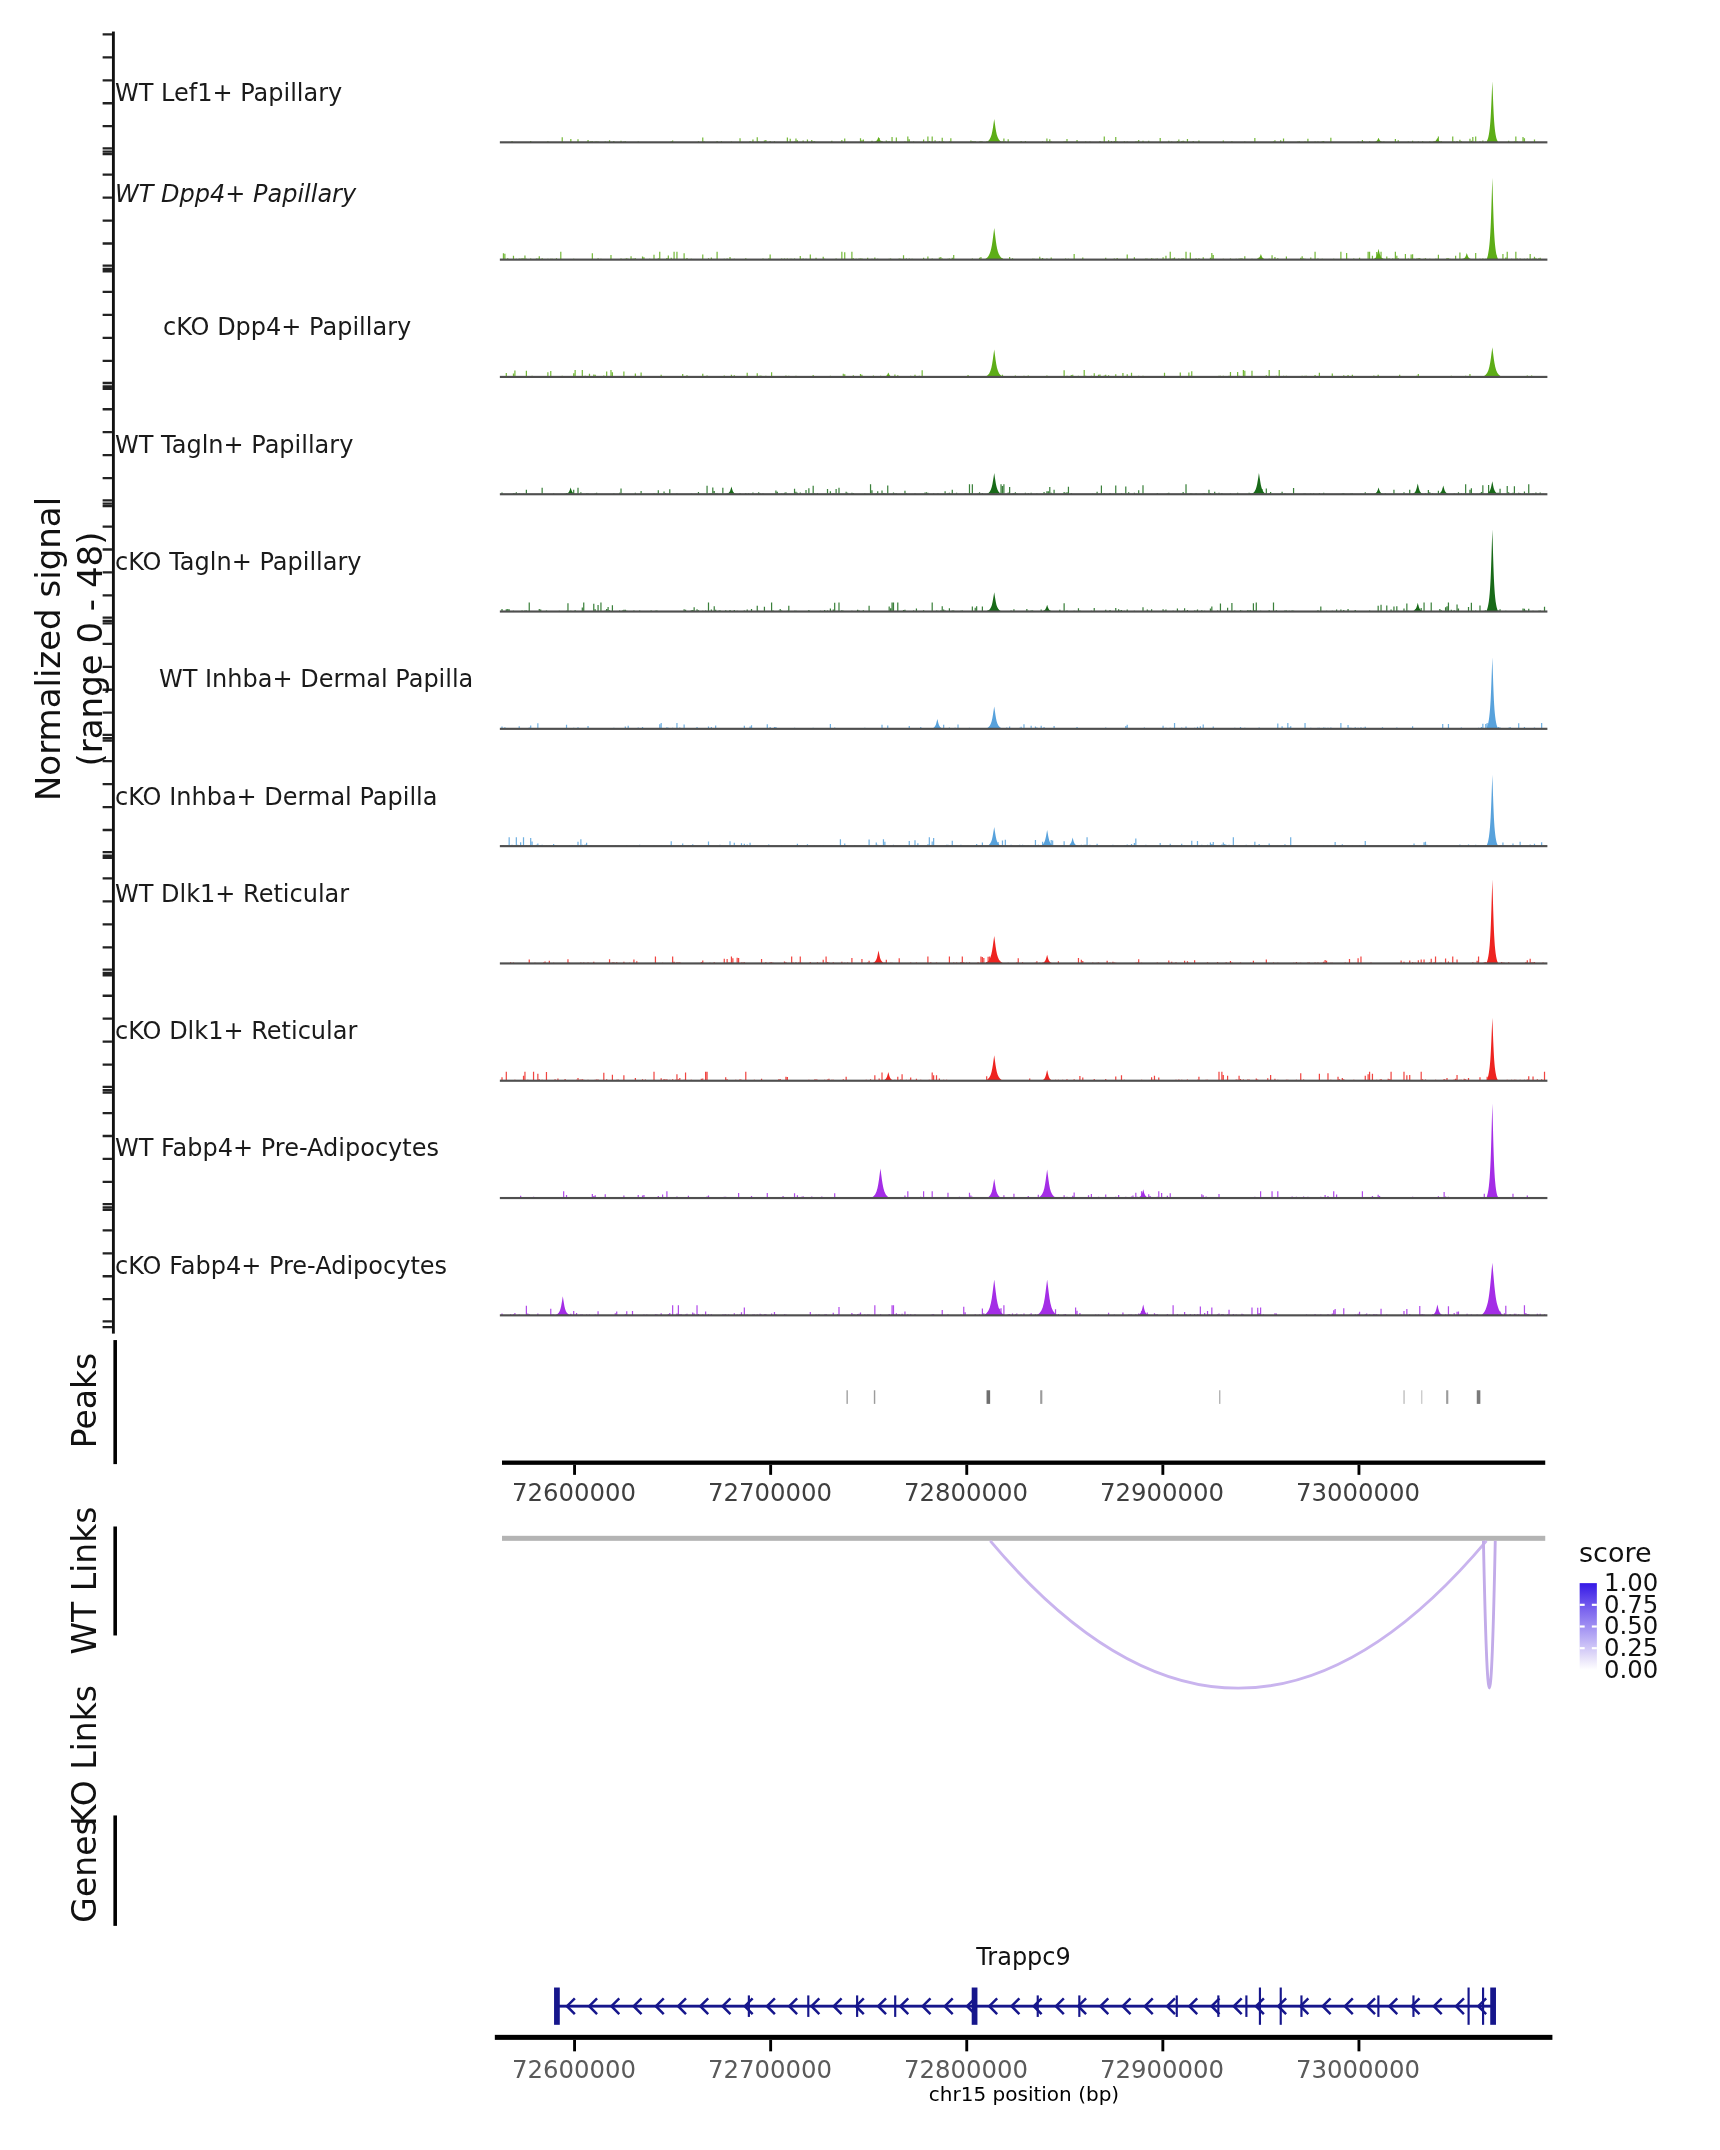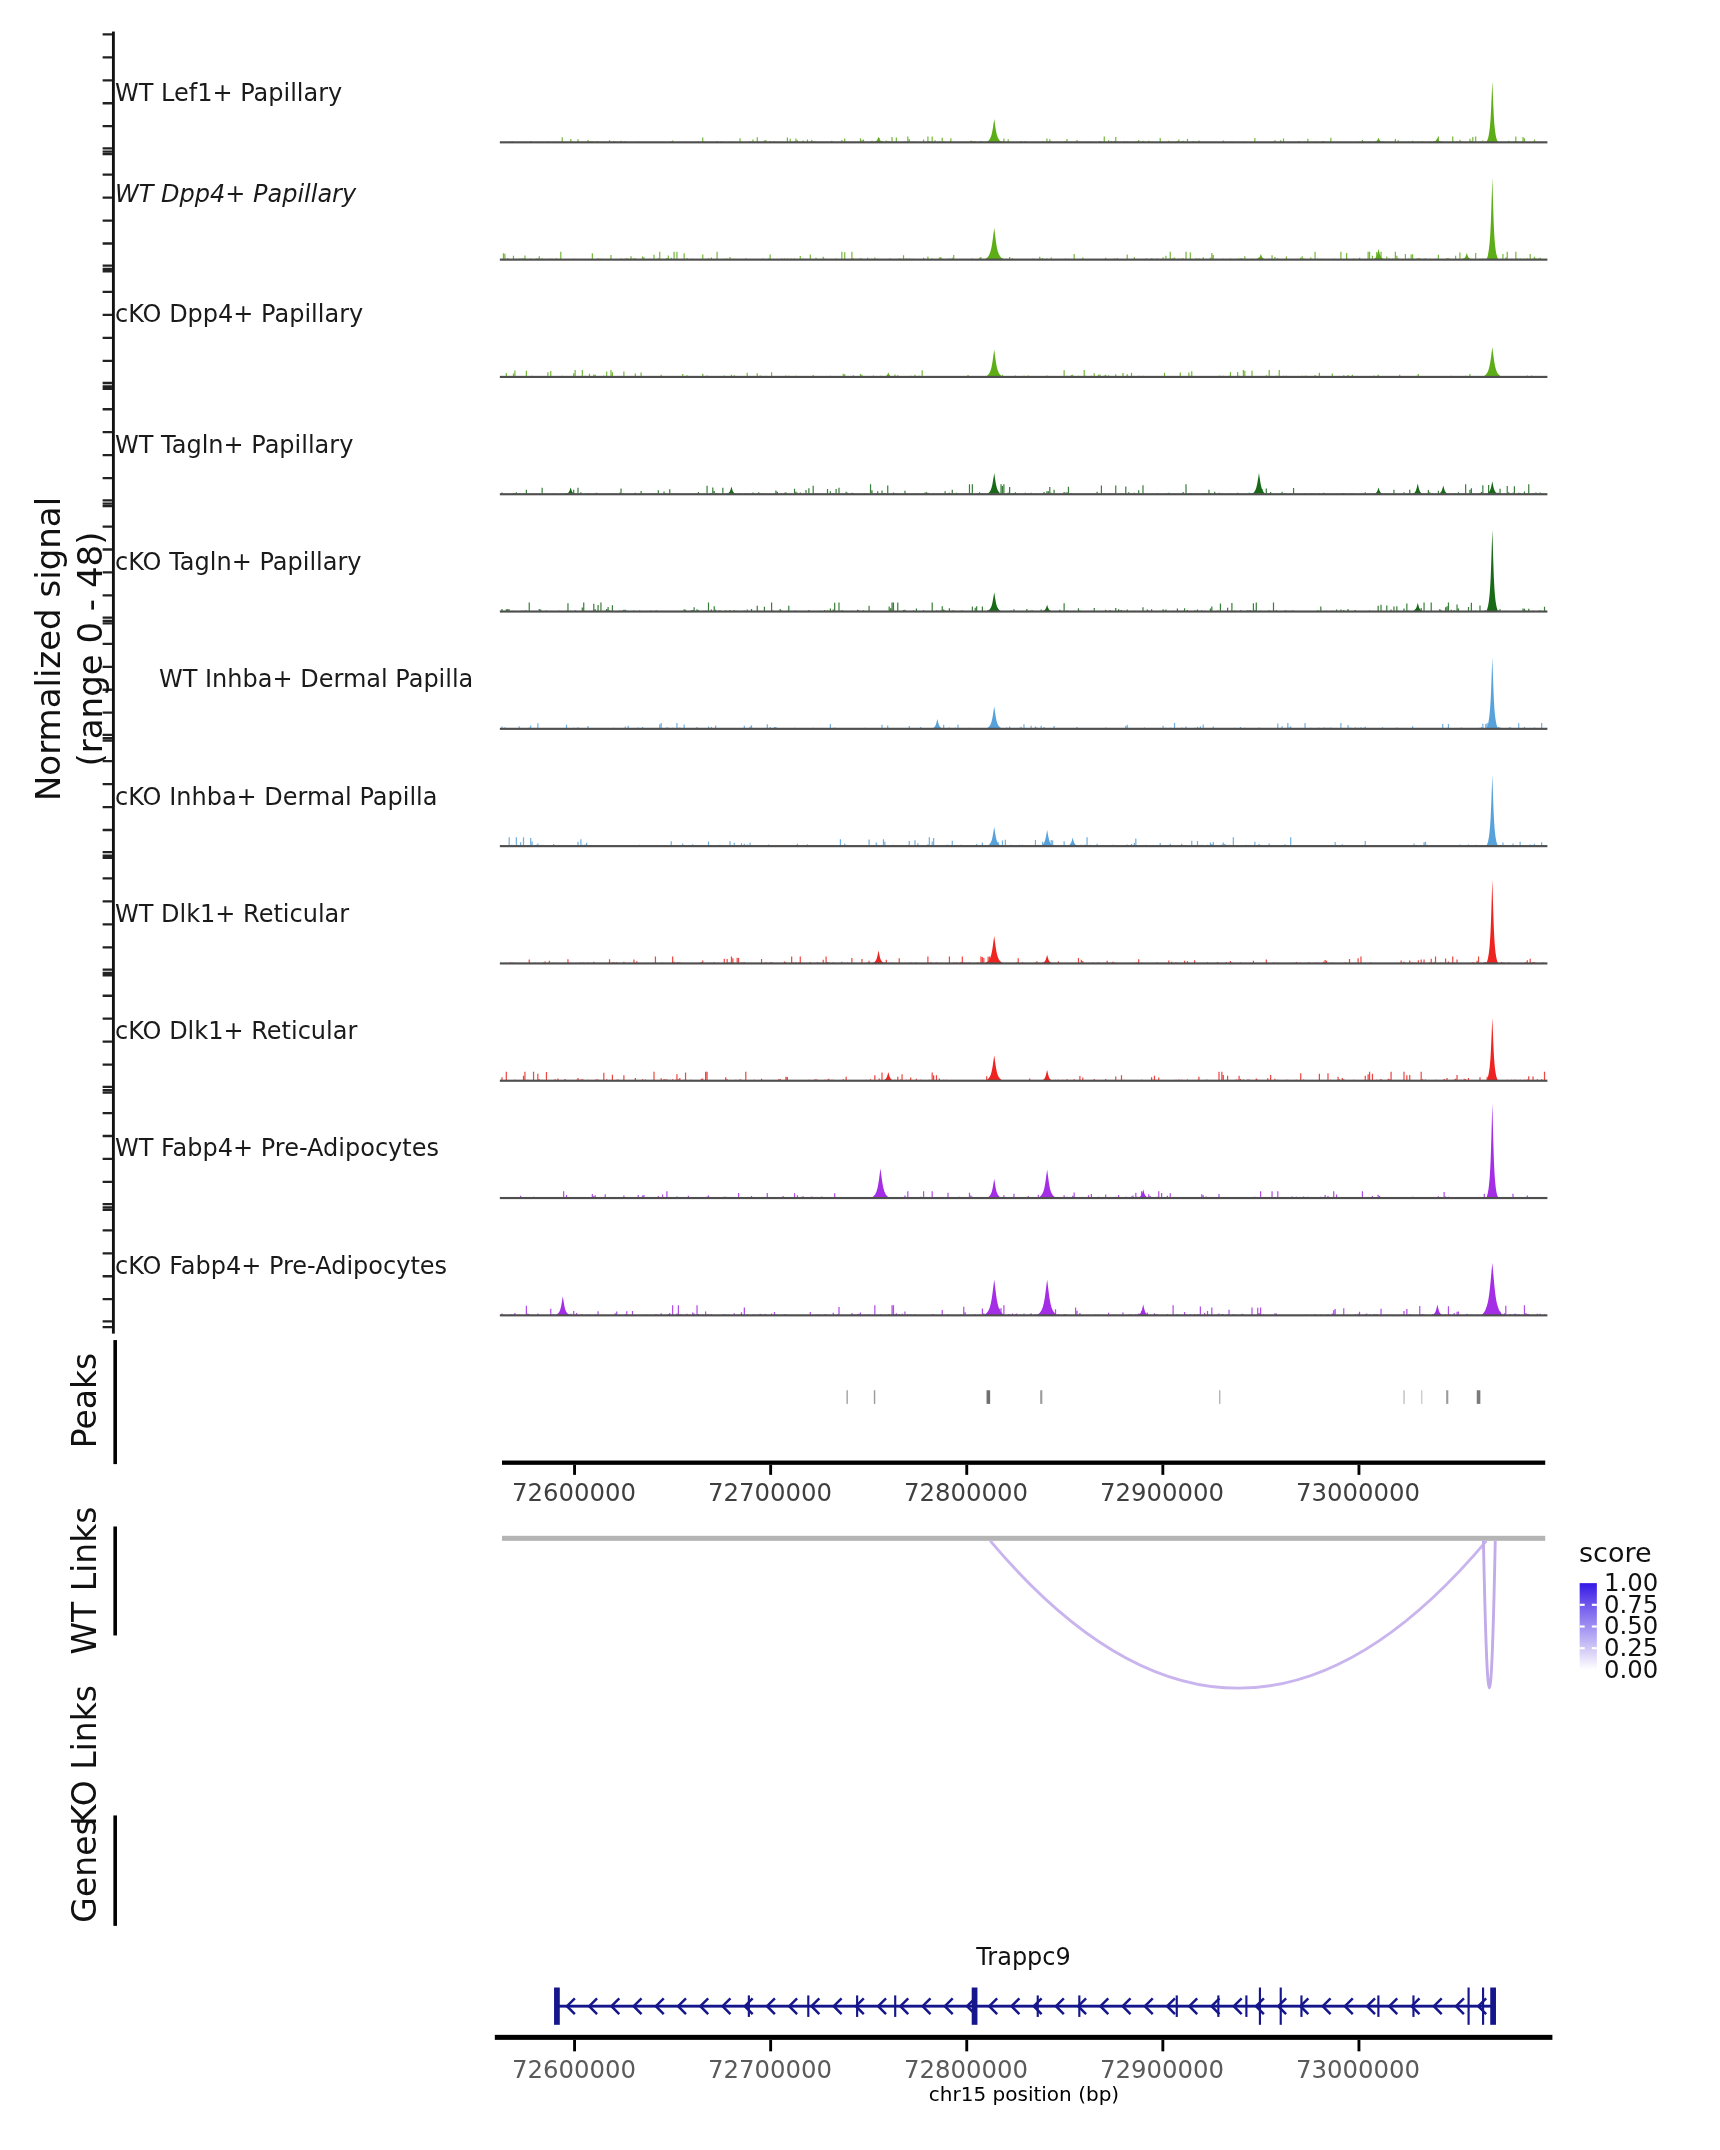--- a/index.html
+++ b/index.html
@@ -179,26 +179,26 @@
 
   <div class="lbl xlab">chr15 position (bp)</div>
 
   <div class="lbl genename">Trappc9</div>
 
   <div class="lbl legtitle">score</div>
 
   <div id="labels">
       <div class="lbl tracklab" style="left: 115px; top: 79px;">WT Lef1+ Papillary</div>
       <div class="lbl tracklab" style="left: 115px; top: 180px; font-style: italic;">WT Dpp4+ Papillary</div>
-      <div class="lbl tracklab" style="left: 115px; top: 300px;">cKO Dpp4+ Papillary</div>
+      <div class="lbl tracklab" style="left: 115px; top: 313px; padding-left: 48px;">cKO Dpp4+ Papillary</div>
       <div class="lbl tracklab" style="left: 115px; top: 431px;">WT Tagln+ Papillary</div>
       <div class="lbl tracklab" style="left: 115px; top: 548px;">cKO Tagln+ Papillary</div>
       <div class="lbl tracklab" style="left: 115px; top: 665px; padding-left: 44px;">WT Inhba+ Dermal Papilla</div>
       <div class="lbl tracklab" style="left: 115px; top: 783px;">cKO Inhba+ Dermal Papilla</div>
-      <div class="lbl tracklab" style="left: 115px; top: 900px;">WT Dlk1+ Reticular</div>
+      <div class="lbl tracklab" style="left: 115px; top: 880px;">WT Dlk1+ Reticular</div>
       <div class="lbl tracklab" style="left: 115px; top: 1017px;">cKO Dlk1+ Reticular</div>
       <div class="lbl tracklab" style="left: 115px; top: 1134px;">WT Fabp4+ Pre-Adipocytes</div>
       <div class="lbl tracklab" style="left: 115px; top: 1252px;">cKO Fabp4+ Pre-Adipocytes</div>
       <div class="lbl tick1" style="left: 481px; top: 1478px;">72600000</div>
       <div class="lbl tick1" style="left: 677px; top: 1478px;">72700000</div>
       <div class="lbl tick1" style="left: 873px; top: 1478px;">72800000</div>
       <div class="lbl tick1" style="left: 1069px; top: 1478px;">72900000</div>
       <div class="lbl tick1" style="left: 1265px; top: 1478px;">73000000</div>
       <div class="lbl legval" style="left: 1604px; top: 1568px;">1.00</div>
       <div class="lbl legval" style="left: 1604px; top: 1590px;">0.75</div>

